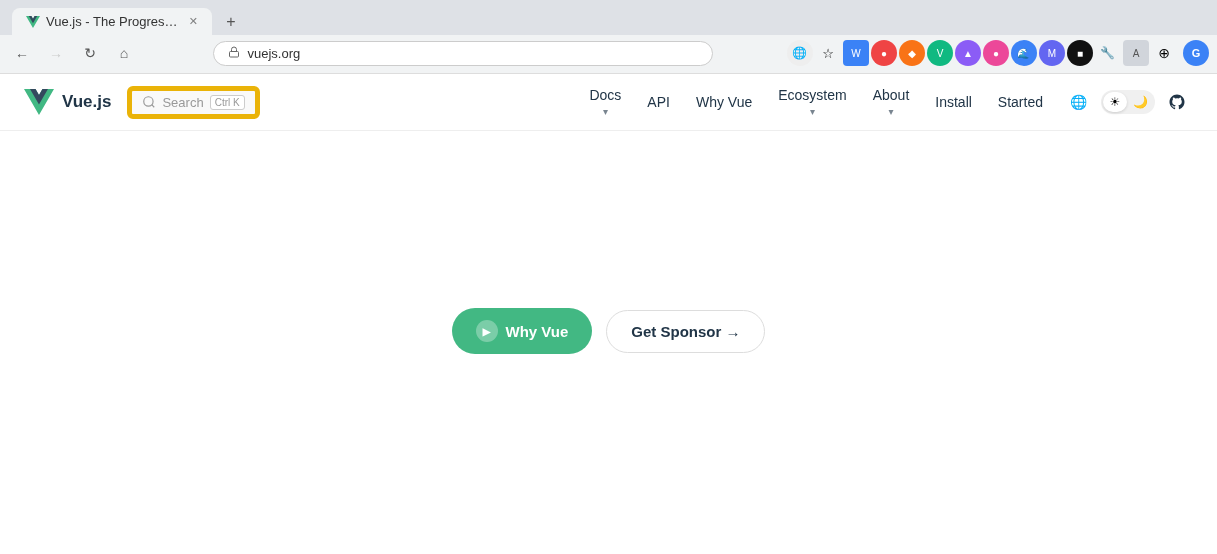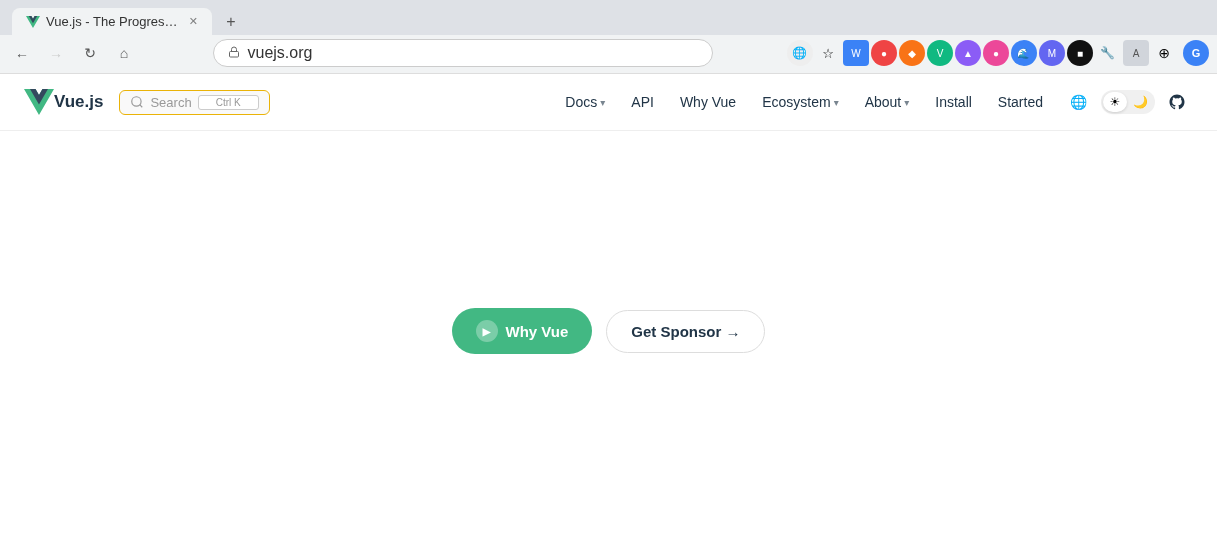--- a/index.html
+++ b/index.html
@@ -73,47 +73,48 @@
       align-items: center;
       padding: 0 24px;
       height: 57px;
       border-bottom: 1px solid #eee;
       background: #fff;
       gap: 0;
     }
     .logo-area {
       display: flex;
       align-items: center;
+      gap: 8px;
       text-decoration: none;
       margin-right: 16px;
     }
     .vue-logo {
       width: 30px; height: 30px;
     }
     .logo-text {
       font-size: 17px;
       font-weight: 600;
       color: #213547;
     }
     .search-box {
       display: flex;
       align-items: center;
       gap: 6px;
       padding: 4px 10px;
-      border: 1px solid #eab308;
+      border: 5px solid #eab308;
       border-radius: 6px;
       cursor: pointer;
       color: #888;
       font-size: 13px;
       background: #f9f9f9;
       margin-right: auto;
     }
     .kbd {
       font-size: 10px;
-      padding: 1px 17px;
+      padding: 1px 4px;
       border: 1px solid #ccc;
       border-radius: 3px;
       color: #999;
       background: #fff;
     }
     .nav-links {
       display: flex;
       align-items: center;
       gap: 2px;
     }
@@ -121,20 +122,21 @@
       display: flex;
       align-items: center;
       gap: 3px;
       padding: 6px 12px;
       font-size: 14px;
       color: #213547;
       cursor: pointer;
       border-radius: 4px;
       text-decoration: none;
       font-weight: 500;
+      flex-direction: column;
     }
     .nav-link .chevron {
       font-size: 10px;
       opacity: 0.6;
     }
     .nav-right {
       display: flex;
       align-items: center;
       gap: 6px;
       margin-left: 8px;
@@ -297,21 +299,21 @@
     <button class="ctrl-btn">↻</button>
     <button class="ctrl-btn">⌂</button>
 
     <div class="address-bar" style="flex:1; max-width:500px; margin:0 auto;">
       <span class="address-icon">
         <svg width="12" height="12" viewBox="0 0 24 24" fill="none" stroke="#666" stroke-width="2">
           <rect x="3" y="11" width="18" height="11" rx="2"></rect>
           <path d="M7 11V7a5 5 0 0 1 10 0v4"></path>
         </svg>
       </span>
-      <span style="font-size:16px; color:#333;">vuejs.org</span>
+      <span style="font-size:13px; color:#333;">vuejs.org</span>
     </div>
 
     <div class="extensions">
       <div class="ext-icon" style="background:#eee; font-size:12px;">🌐</div>
       <div class="ext-icon">☆</div>
       <div class="ext-icon" style="background:#3b82f6; color:#fff; font-size:10px; border-radius:4px;">W</div>
       <div class="ext-icon" style="background:#ef4444; color:#fff; font-size:10px; border-radius:50%;">●</div>
       <div class="ext-icon" style="background:#f97316; color:#fff; font-size:10px; border-radius:50%;">◆</div>
       <div class="ext-icon" style="background:#10b981; color:#fff; font-size:10px; border-radius:50%;">V</div>
       <div class="ext-icon" style="background:#8b5cf6; color:#fff; font-size:10px; border-radius:50%;">▲</div>

